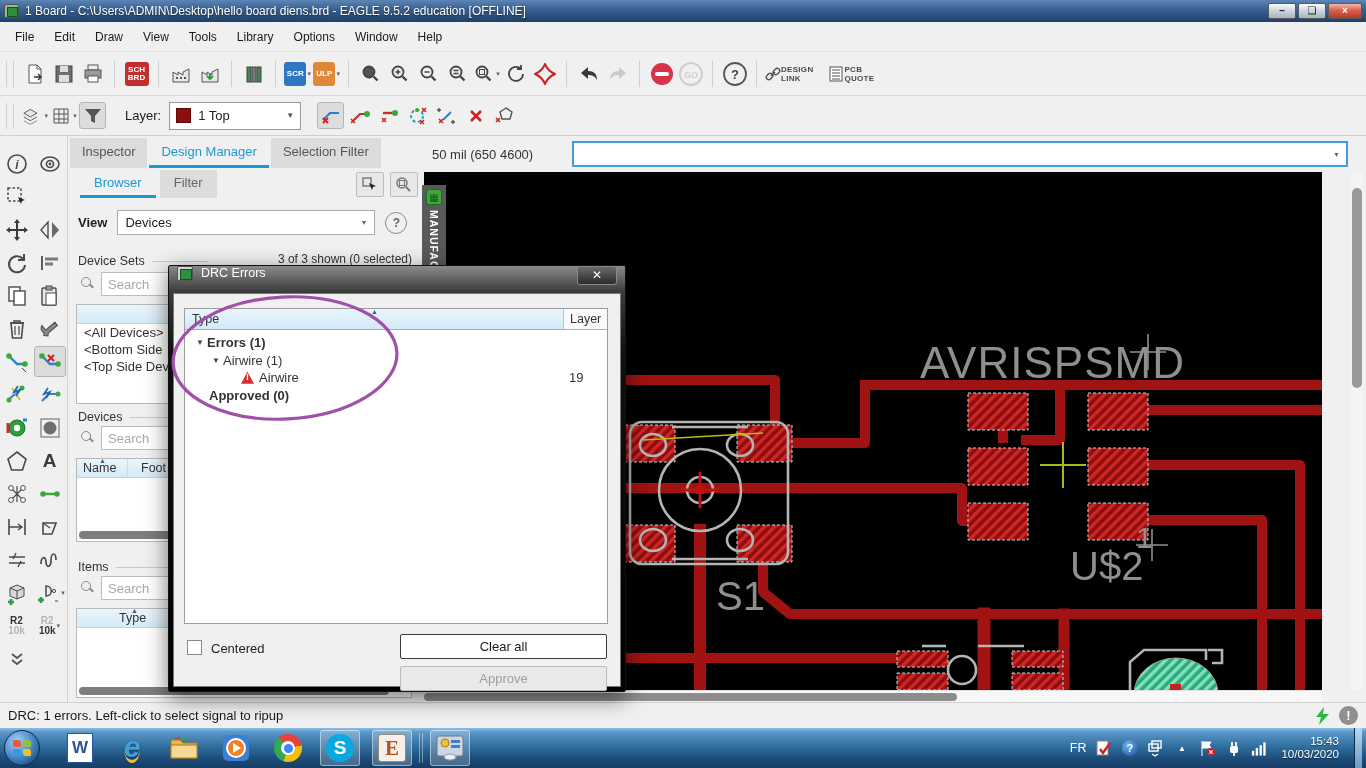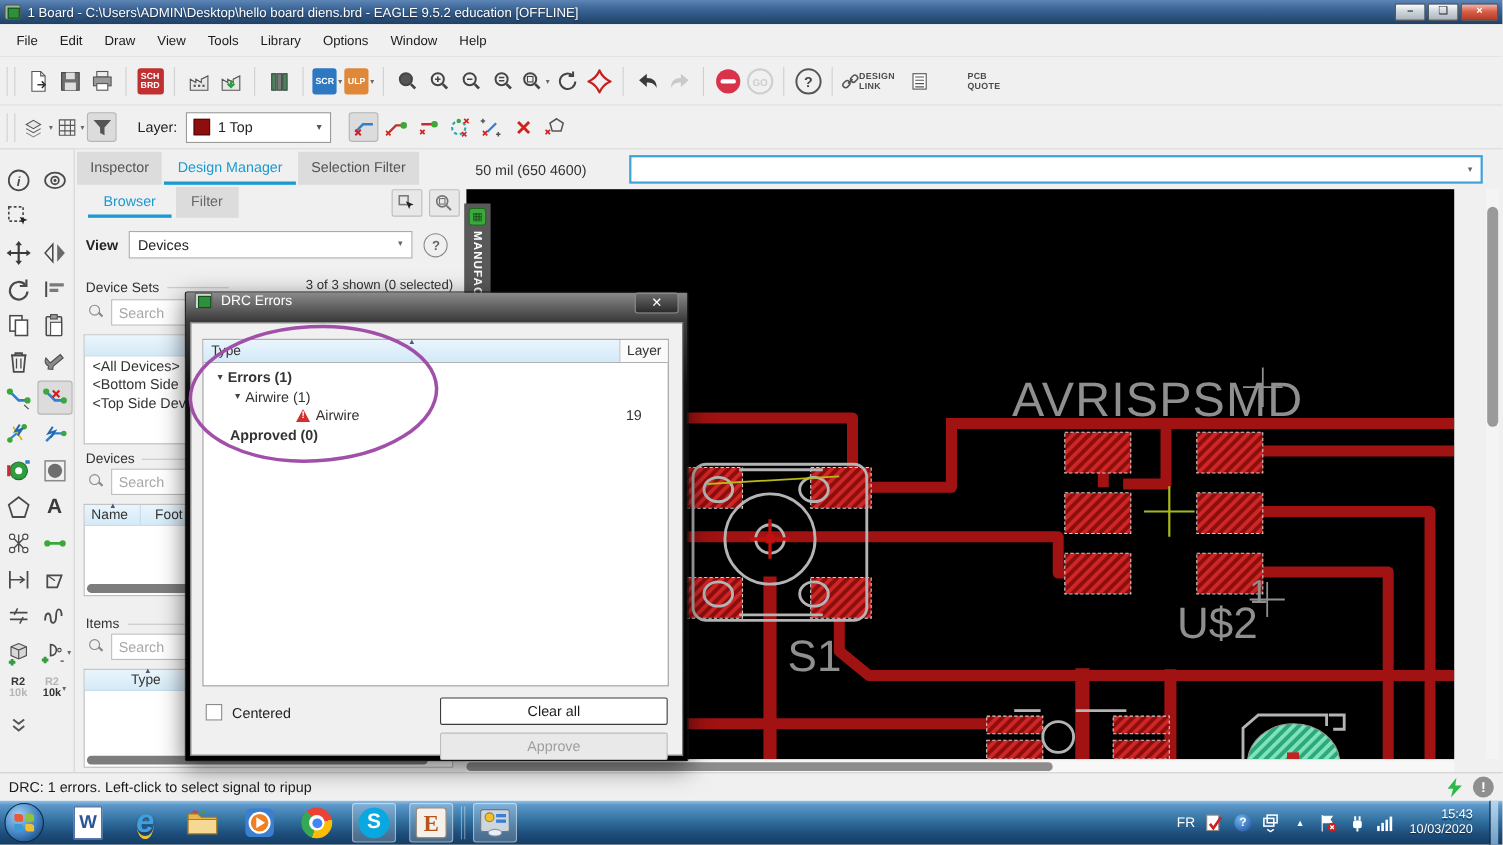--- a/index.html
+++ b/index.html
@@ -334,21 +334,21 @@
       <svg width="16" height="16" viewBox="0 0 16 16">
           <path d="M6 10l4-4" stroke="#555" stroke-width="1.6"></path>
           <rect x="1" y="8" width="7" height="5" rx="2.5" transform="rotate(-45 4.5 10.5)" fill="none" stroke="#555" stroke-width="1.4"></rect>
           <rect x="8" y="3" width="7" height="5" rx="2.5" transform="rotate(-45 11.5 5.5)" fill="none" stroke="#555" stroke-width="1.4"></rect>
         </svg>
       <span class="twolab">
           <span>DESIGN</span>
           <span>LINK</span>
         </span>
     </span>
-    <span class="tbtn" style="width:auto; margin-left:14px;gap:35px;">
+    <span class="tbtn" style="width:auto; margin-left:14px;">
       <svg width="16" height="16" viewBox="0 0 16 16">
           <rect x="2" y="1" width="12" height="14" fill="#fff" stroke="#555"></rect>
           <path d="M4 4h8M4 7h8M4 10h8M4 13h8" stroke="#555"></path>
         </svg>
       <span class="twolab">
           <span>PCB</span>
           <span>QUOTE</span>
         </span>
     </span>
   </div>
@@ -850,21 +850,21 @@
         </div>
         <div id="drcrows">
           <div class="drow" style="padding-left:8px;">
             <span class="twisty">▼</span>
             <span style="font-weight:bold;">Errors (1)</span>
           </div>
           <div class="drow" style="padding-left:24px;">
             <span class="twisty">▼</span>
             <span>Airwire (1)</span>
           </div>
-          <div class="drow" style="padding-left:84px;">
+          <div class="drow" style="padding-left:56px;">
             <span class="warntri"></span>
             <span>Airwire</span>
             <span class="layercell">19</span>
           </div>
           <div class="drow" style="padding-left:24px;">
             <span style="font-weight:bold;">Approved (0)</span>
           </div>
         </div>
       </div>
       <div id="drcfooter">

